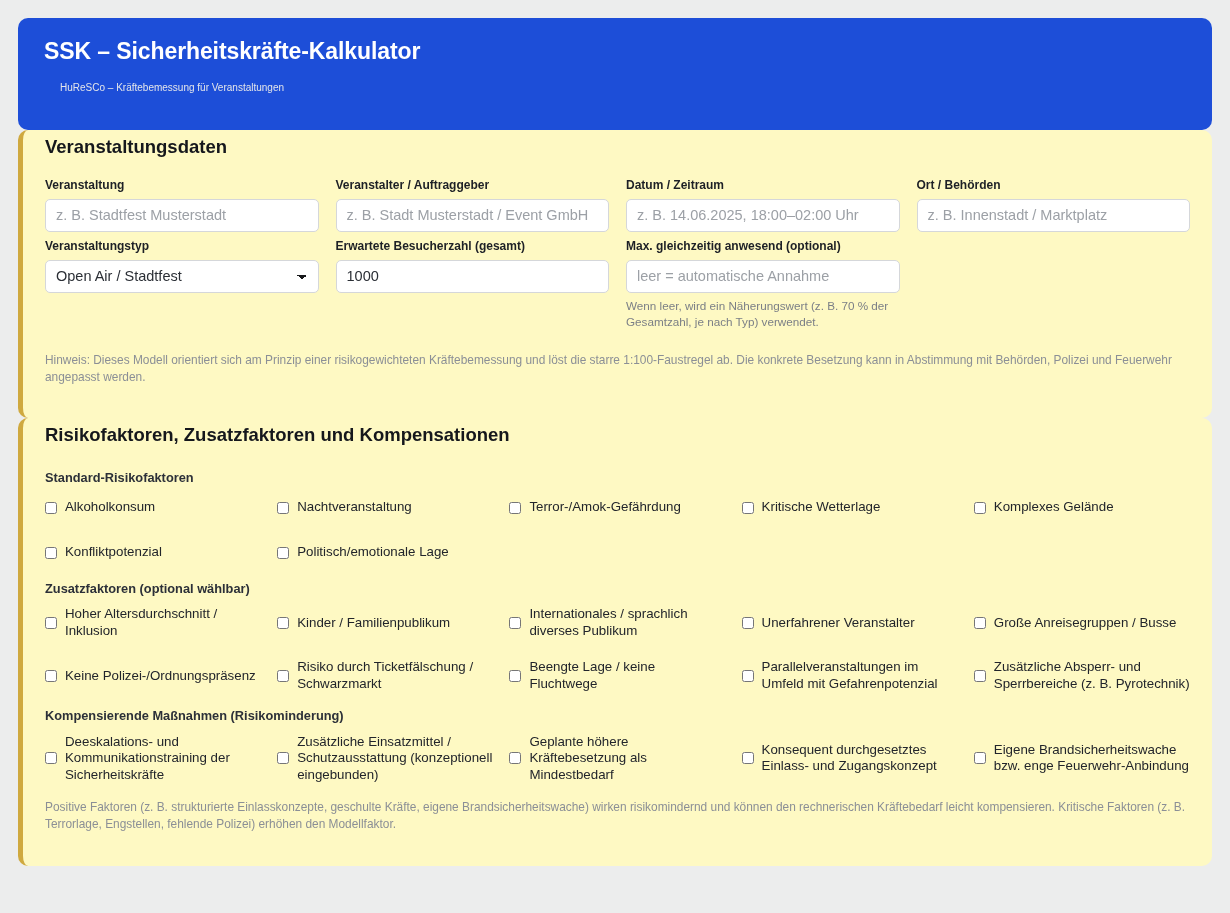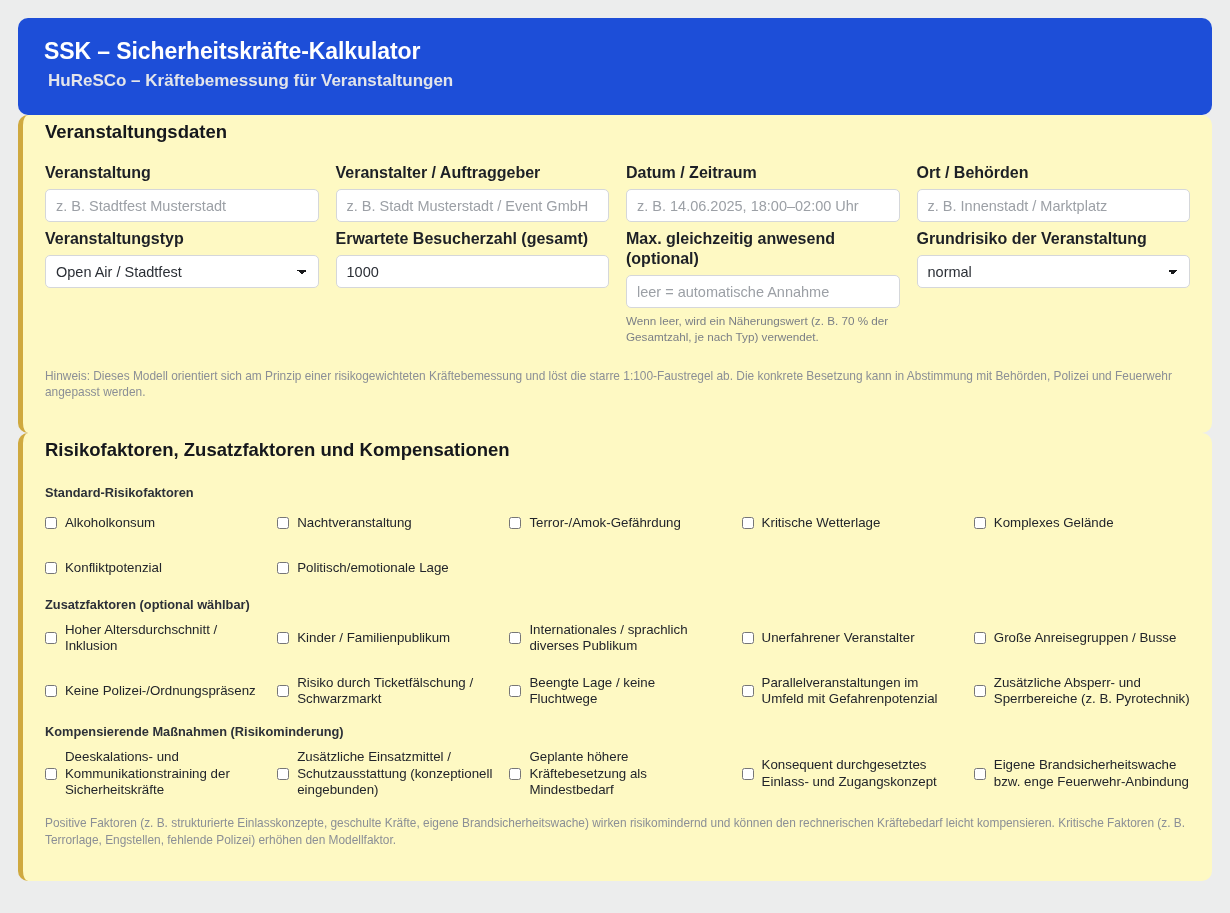--- a/index.html
+++ b/index.html
@@ -28,24 +28,24 @@
   }
   .app-title {
     font-size: 23px;
     font-weight: bold;
     letter-spacing: -0.1px;
     line-height: 1.2;
     margin: 0 0 5px 0;
     color: #ffffff;
   }
   .app-subtitle {
-    font-size: 17px;
-    font-weight: bold;
+    font-size: 10px;
+    font-weight: normal;
     color: #e3e5ea;
-    margin: 4px;
+    margin: 16px;
     line-height: 1.2;
   }
 
   
   .card {
     background: #fef9c3;
     border-radius: 10px;
     border-left: 5px solid #cfa93f;
     padding: 6px 22px 20px 22px;
     position: relative;
@@ -62,21 +62,21 @@
   
   .form-grid {
     display: grid;
     grid-template-columns: repeat(4, 1fr);
     column-gap: 17px;
     row-gap: 0;
   }
   .field { display: block; margin-bottom: 7px; }
   .field-label {
     display: block;
-    font-size: 16px;
+    font-size: 12px;
     font-weight: bold;
     color: #1d2026;
     margin-bottom: 6px;
     line-height: 1.25;
   }
   .field-input,
   .field-select {
     display: block;
     width: 100%;
     height: 33px;
@@ -202,24 +202,20 @@
         </div>
         <div class="field">
           <label class="field-label">Erwartete Besucherzahl (gesamt)</label>
           <input type="text" class="field-input" value="1000" style="">
         </div>
         <div class="field">
           <label class="field-label">Max. gleichzeitig anwesend (optional)</label>
           <input type="text" class="field-input" placeholder="leer = automatische Annahme" style="">
           <div class="field-help">Wenn leer, wird ein Näherungswert (z. B. 70 % der Gesamtzahl, je nach Typ) verwendet.</div>
         </div>
-        <div class="field">
-          <label class="field-label">Grundrisiko der Veranstaltung</label>
-          <select class="field-select"><option>normal</option></select>
-        </div>
       </div>
 
     <p class="note">Hinweis: Dieses Modell orientiert sich am Prinzip einer risikogewichteten Kräftebemessung und löst die starre 1:100-Faustregel ab. Die konkrete Besetzung kann in Abstimmung mit Behörden, Polizei und Feuerwehr angepasst werden.</p>
   </div>
 
   <div class="card" id="card-risk">
     <h2 class="card-title">Risikofaktoren, Zusatzfaktoren und Kompensationen</h2>
 
     <div id="risk-groups">
         <div class="group">

